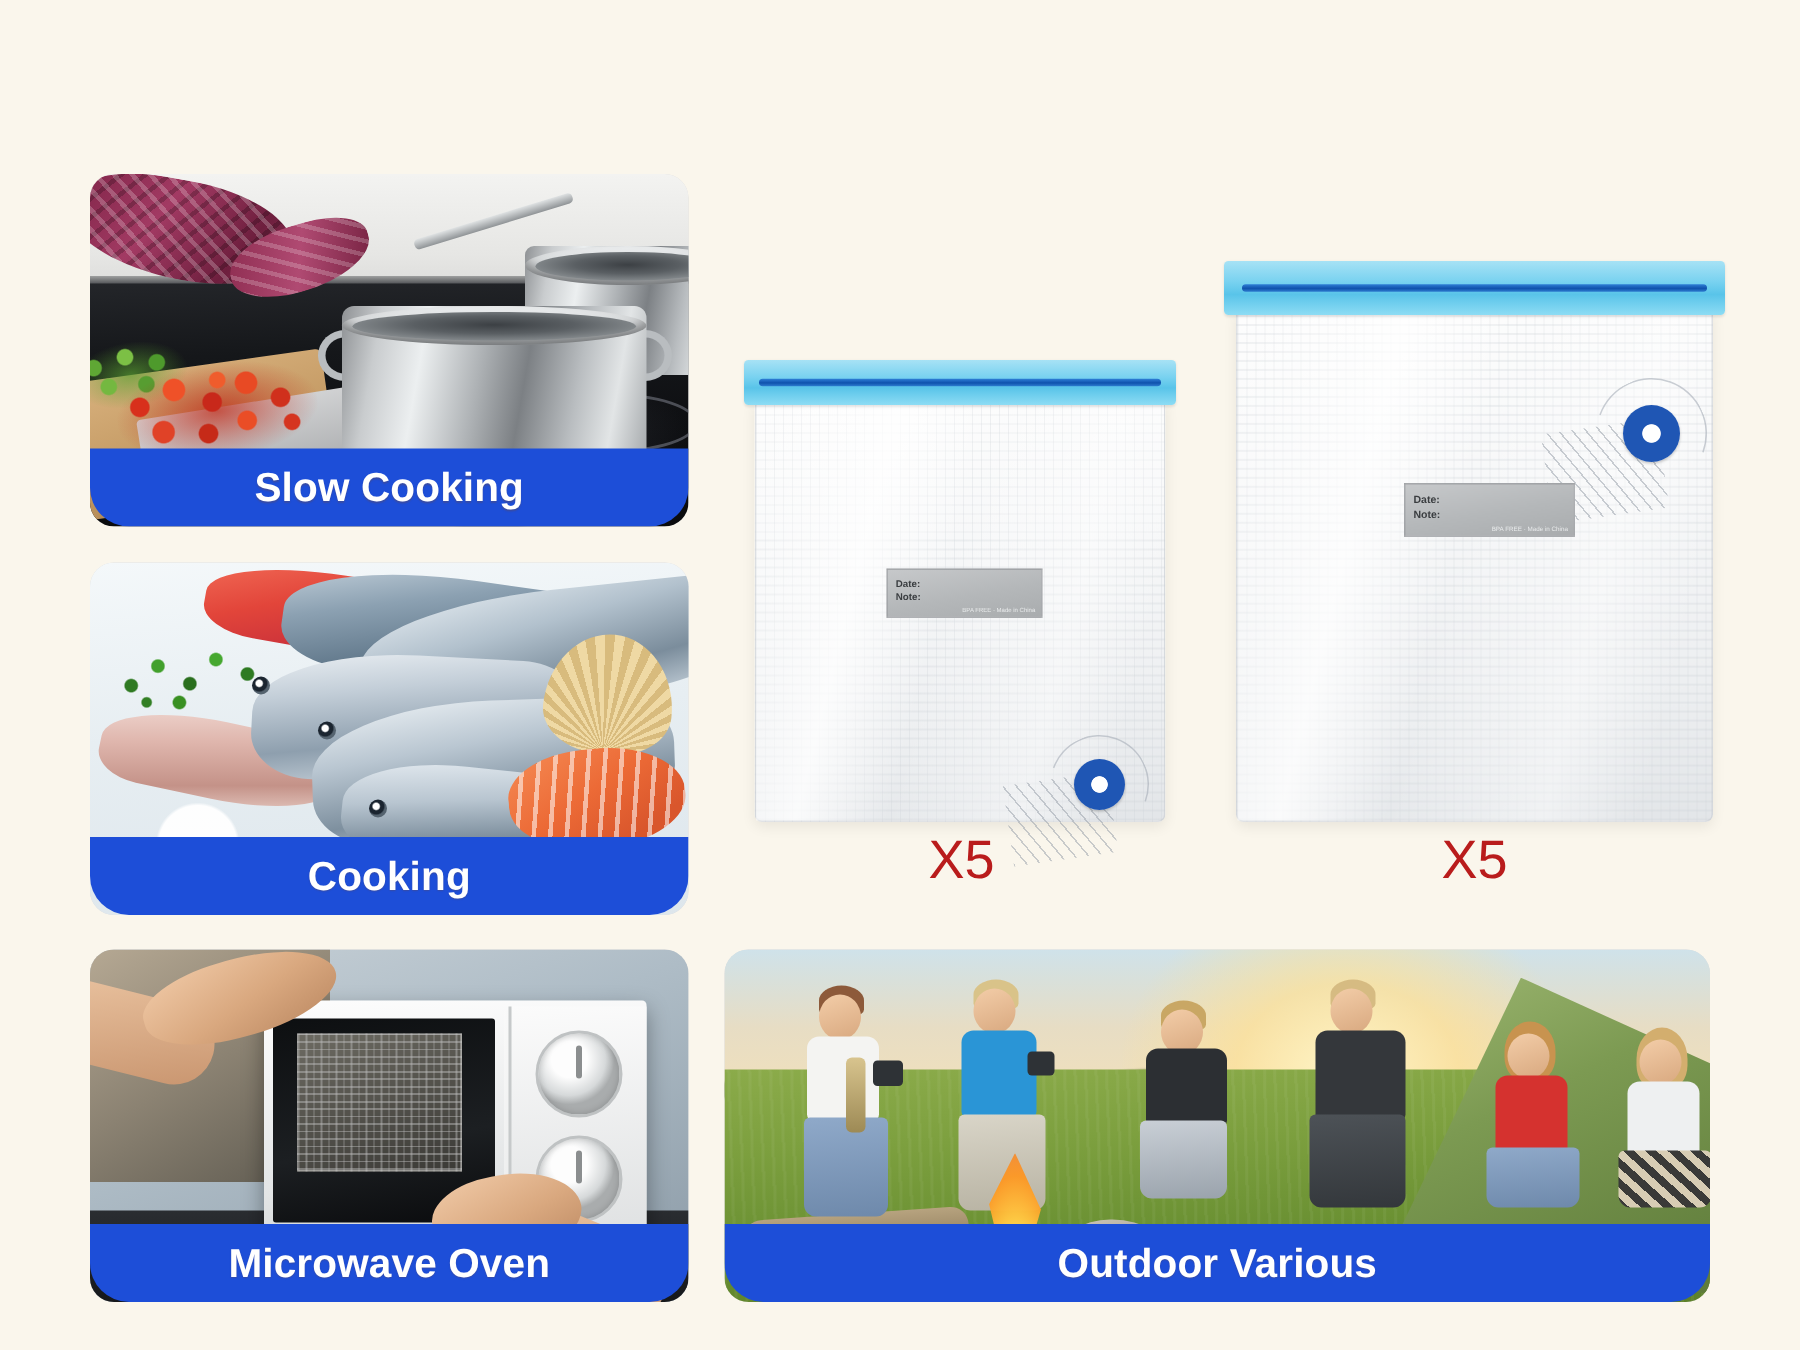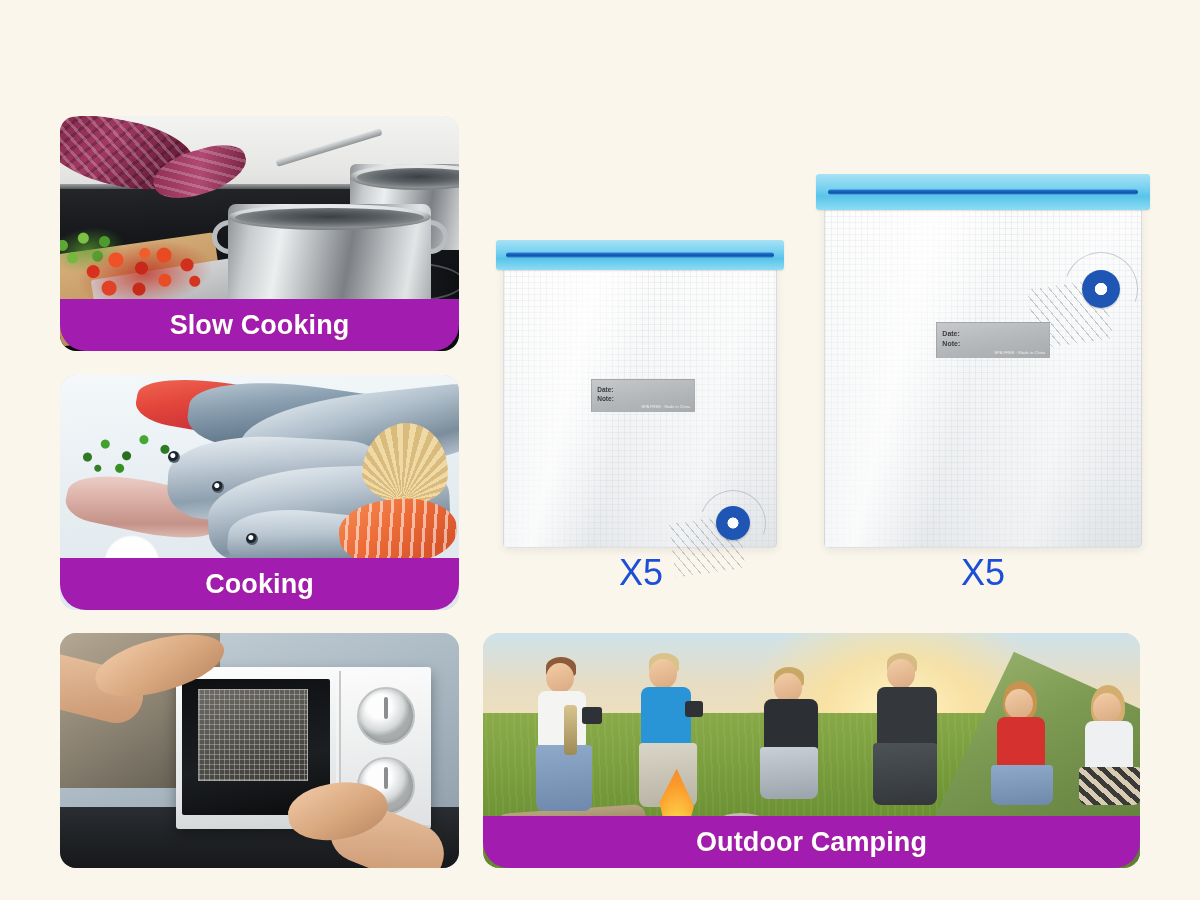--- a/index.html
+++ b/index.html
@@ -35,21 +35,21 @@
     overflow: hidden;
     background: #d9d9d9;
   }
   .card .photo { position: absolute; inset: 0; overflow: hidden; }
 
   .card-label {
     position: absolute;
     left: 0; bottom: 0;
     width: 100%;
     height: 52px;
-    background: #a21caf;
+    background: #1d4ed8;
     border-radius: 0 0 26px 26px;
     color: #ffffff;
     font-size: 27px;
     font-weight: 600;
     display: flex;
     align-items: center;
     justify-content: center;
     letter-spacing: 0.1px;
     z-index: 6;
     text-shadow: 0 1px 1px rgba(140,70,10,.25);
@@ -451,21 +451,21 @@
   .bag-large .valve-arc  { left:239px; top:46px; width:74px; height:74px; transform: rotate(-25deg); }
   .bag-large .valve-lines{ left:206px; top:78px; width:78px; height:60px; transform: rotate(-8deg); }
   .bag-large .bag-label  { left:111px; top:116px; width:114px; height:36px; }
   .bag-large .bag-label .ll  { font-size:7px; left:5px; }
   .bag-large .bag-label .l1  { top:7px; }
   .bag-large .bag-label .l2  { top:17px; }
   .bag-large .bag-label .fine{ font-size:4.2px; }
 
   .bag-count {
     position:absolute; text-align:center;
-    font-size:36px; color:#1d4ed8;
+    font-size:36px; color:#b91c1c;
     font-family:"Liberation Sans", sans-serif;
   }
   .count-small { left:556px; top:552px; width:170px; }
   .count-large { left:898px; top:552px; width:170px; }
 </style>
 </head>
 <body>
 
 <div class="page">
 
@@ -530,20 +530,21 @@
         <div class="mw-panel">
           <div class="mw-dial mwd1"></div>
           <div class="mw-dial mwd2"></div>
         </div>
       </div>
       <div class="arm-top"></div>
       <div class="hand hand-top"></div>
       <div class="arm-bot"></div>
       <div class="hand hand-bot"></div>
     </div>
+    <div class="card-label">Microwave Oven</div>
   </div>
 
   <div class="card card-d">
     <div class="photo">
       <div class="cp-sky"></div>
       <div class="cp-trees"></div>
       <div class="cp-sun"></div>
       <div class="cp-grass"></div>
       <div class="cp-tent"></div>
       <div class="cp-log"></div>
@@ -591,21 +592,21 @@
         <div class="cp-head" style="left:6px; top:4px;"></div>
         <div class="cp-torso" style="left:-2px; top:32px; width:48px; height:50px; background:#eef0f1;"></div>
         <div class="cp-legs" style="left:-8px; top:78px; width:62px; height:38px; background:repeating-linear-gradient(42deg,#3a3a38 0 5px,#d8cdb4 5px 10px);"></div>
       </div>
 
       <div class="cp-rock rk3"></div>
       <div class="cp-rock rk1"></div>
       <div class="cp-rock rk2"></div>
       <div class="cp-fire"></div>
     </div>
-    <div class="card-label">Outdoor Camping</div>
+    <div class="card-label">Outdoor Various</div>
   </div>
 
   <div class="bag bag-small">
     <div class="bag-body">
       <div class="bag-sheen"></div>
       <div class="valve-arc"></div>
       <div class="valve-lines"></div>
       <div class="valve"></div>
       <div class="bag-label">
         <span class="ll l1">Date:</span>

